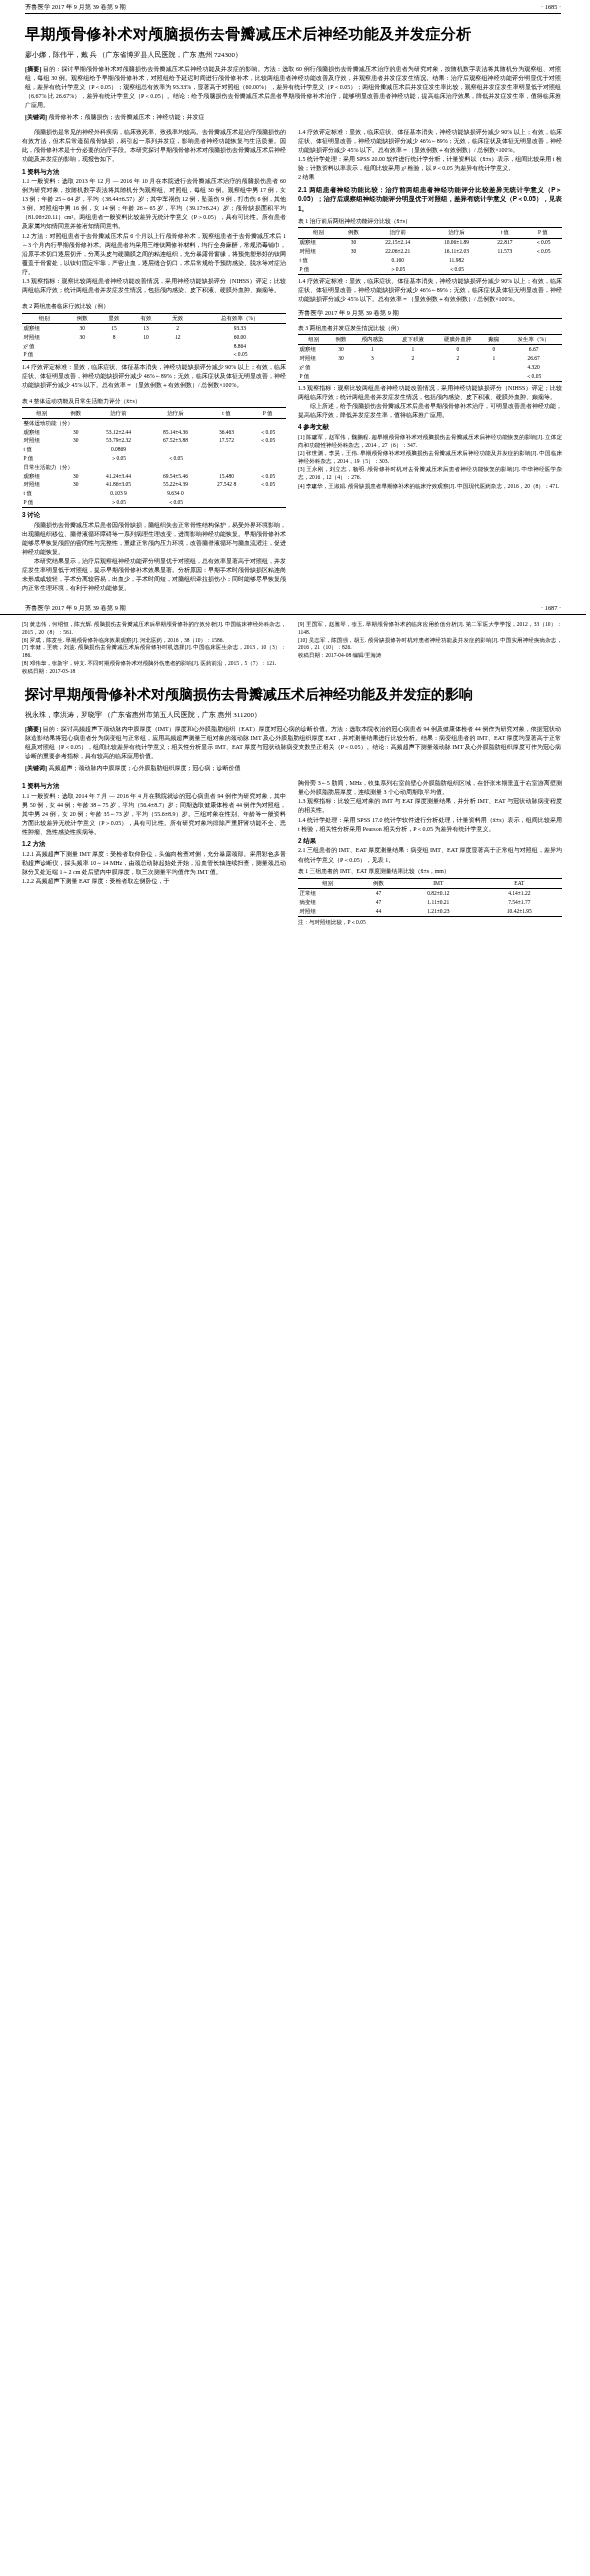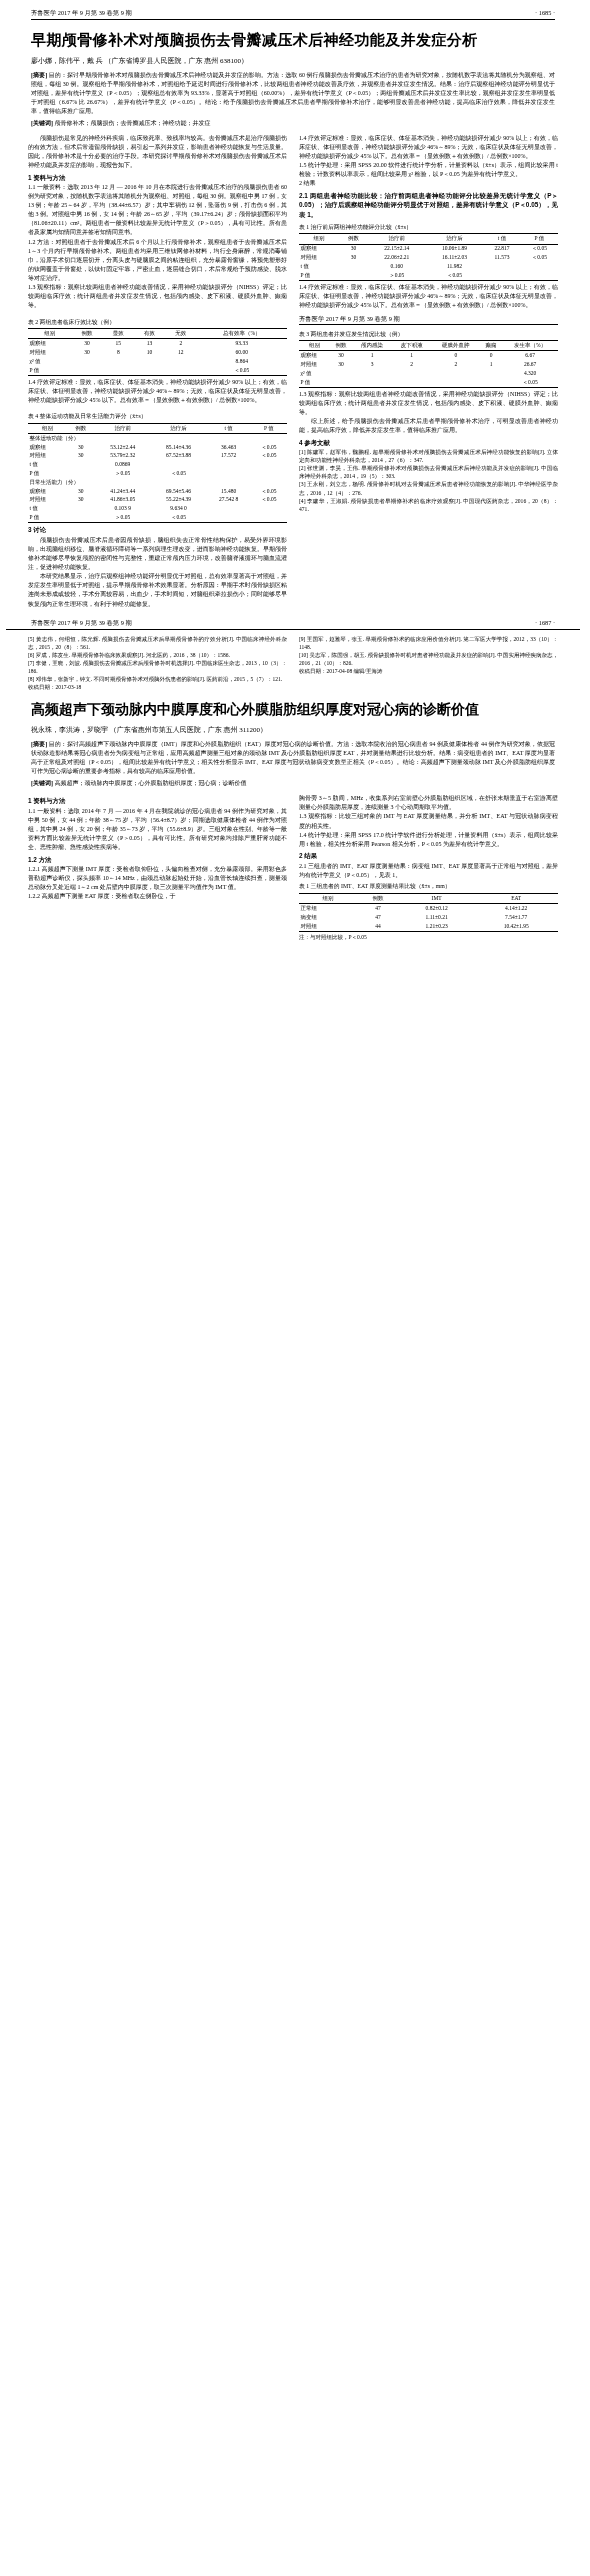--- a/index.html
+++ b/index.html
@@ -7,21 +7,21 @@
     width:591px;
     font-family:"Liberation Serif","DejaVu Serif",serif;
     color:#000;
     -webkit-font-smoothing:none;
   }
   .page{
     width:586px;
     min-height:2576px;
     position:relative;
     box-sizing:border-box;
-    padding:6px;
+    padding:0;
   }
   
   .runhead{
     display:flex;
     justify-content:space-between;
     align-items:flex-end;
     font-size:6.3px;
     padding:3px 25px 1.5px 25px;
     line-height:1.3;
   }
@@ -125,21 +125,21 @@
 <div class="page">
 
   <div class="runhead">
     <span>齐鲁医学 2017 年 9 月第 39 卷第 9 期</span>
     <span>· 1685 ·</span>
   </div>
   <div class="rule"></div>
 
   <div class="art-title">早期颅骨修补术对颅脑损伤去骨瓣减压术后神经功能及并发症分析</div>
 
-  <div class="authors">廖小娜，陈伟平，戴 兵 （广东省博罗县人民医院，广东  惠州  638100）</div>
+  <div class="authors">廖小娜，陈伟平，戴 兵 （广东省博罗县人民医院，广东  惠州  724300）</div>
 
   <div class="abs-block">
     <span class="lab">[摘要]</span>
     <span>目的：探讨早期颅骨修补术对颅脑损伤去骨瓣减压术后神经功能及并发症的影响。方法：选取 60 例行颅脑损伤去骨瓣减压术治疗的患者为研究对象，按随机数字表法将其随机分为观察组、对照组，每组 30 例。观察组给予早期颅骨修补术，对照组给予延迟时间进行颅骨修补术，比较两组患者神经功能改善及疗效，并观察患者并发症发生情况。结果：治疗后观察组神经功能评分明显优于对照组，差异有统计学意义（P＜0.05）；观察组总有效率为 93.33%，显著高于对照组（60.00%），差异有统计学意义（P＜0.05）；两组骨瓣减压术后并发症发生率比较，观察组并发症发生率明显低于对照组（6.67% 比 26.67%），差异有统计学意义（P＜0.05）。结论：给予颅脑损伤去骨瓣减压术后患者早期颅骨修补术治疗，能够明显改善患者神经功能，提高临床治疗效果，降低并发症发生率，值得临床推广应用。</span>
   </div>
   <div class="kw">
     <span class="lab">[关键词]</span>
     <span>颅骨修补术；颅脑损伤；去骨瓣减压术；神经功能；并发症</span>
   </div>
 
@@ -437,21 +437,21 @@
       <p>[8]  邓伟华，张新宇，钟文.  不同时期颅骨修补术对颅脑外伤患者的影响[J].  医药前沿，2015，5（7）：121.</p>
       <p>收稿日期：2017-03-18</p>
     </div>
     <div class="col mini">
       <p>[9]  王国军，赵雅琴，张玉.  早期颅骨修补术的临床应用价值分析[J].  第二军医大学学报，2012，33（10）：1148.</p>
       <p>[10]  吴志军，陈国强，胡玉.  颅骨缺损修补时机对患者神经功能及并发症的影响[J].  中国实用神经疾病杂志，2016，21（10）：826.</p>
       <p>收稿日期：2017-04-08        编辑/王海涛</p>
     </div>
   </div>
 
-  <div class="art-title2">高频超声下颈动脉内中膜厚度和心外膜脂肪组织厚度对冠心病的诊断价值</div>
+  <div class="art-title2">探讨早期颅骨修补术对颅脑损伤去骨瓣减压术后神经功能及并发症的影响</div>
   <div class="authors">祝永珠，李洪涛，罗晓宇 （广东省惠州市第五人民医院，广东  惠州  311200）</div>
 
   <div class="abs-block">
     <span class="lab">[摘要]</span>
     <span>目的：探讨高频超声下颈动脉内中膜厚度（IMT）厚度和心外膜脂肪组织（EAT）厚度对冠心病的诊断价值。方法：选取本院收治的冠心病患者 94 例及健康体检者 44 例作为研究对象，依据冠状动脉造影结果将冠心病患者分为病变组与正常组，应用高频超声测量三组对象的颈动脉 IMT 及心外膜脂肪组织厚度 EAT，并对测量结果进行比较分析。结果：病变组患者的 IMT、EAT 厚度均显著高于正常组及对照组（P＜0.05），组间比较差异有统计学意义；相关性分析显示 IMT、EAT 厚度与冠状动脉病变支数呈正相关（P＜0.05）。结论：高频超声下测量颈动脉 IMT 及心外膜脂肪组织厚度可作为冠心病诊断的重要参考指标，具有较高的临床应用价值。</span>
   </div>
   <div class="kw">
     <span class="lab">[关键词]</span>
     <span>高频超声；颈动脉内中膜厚度；心外膜脂肪组织厚度；冠心病；诊断价值</span>
   </div>

